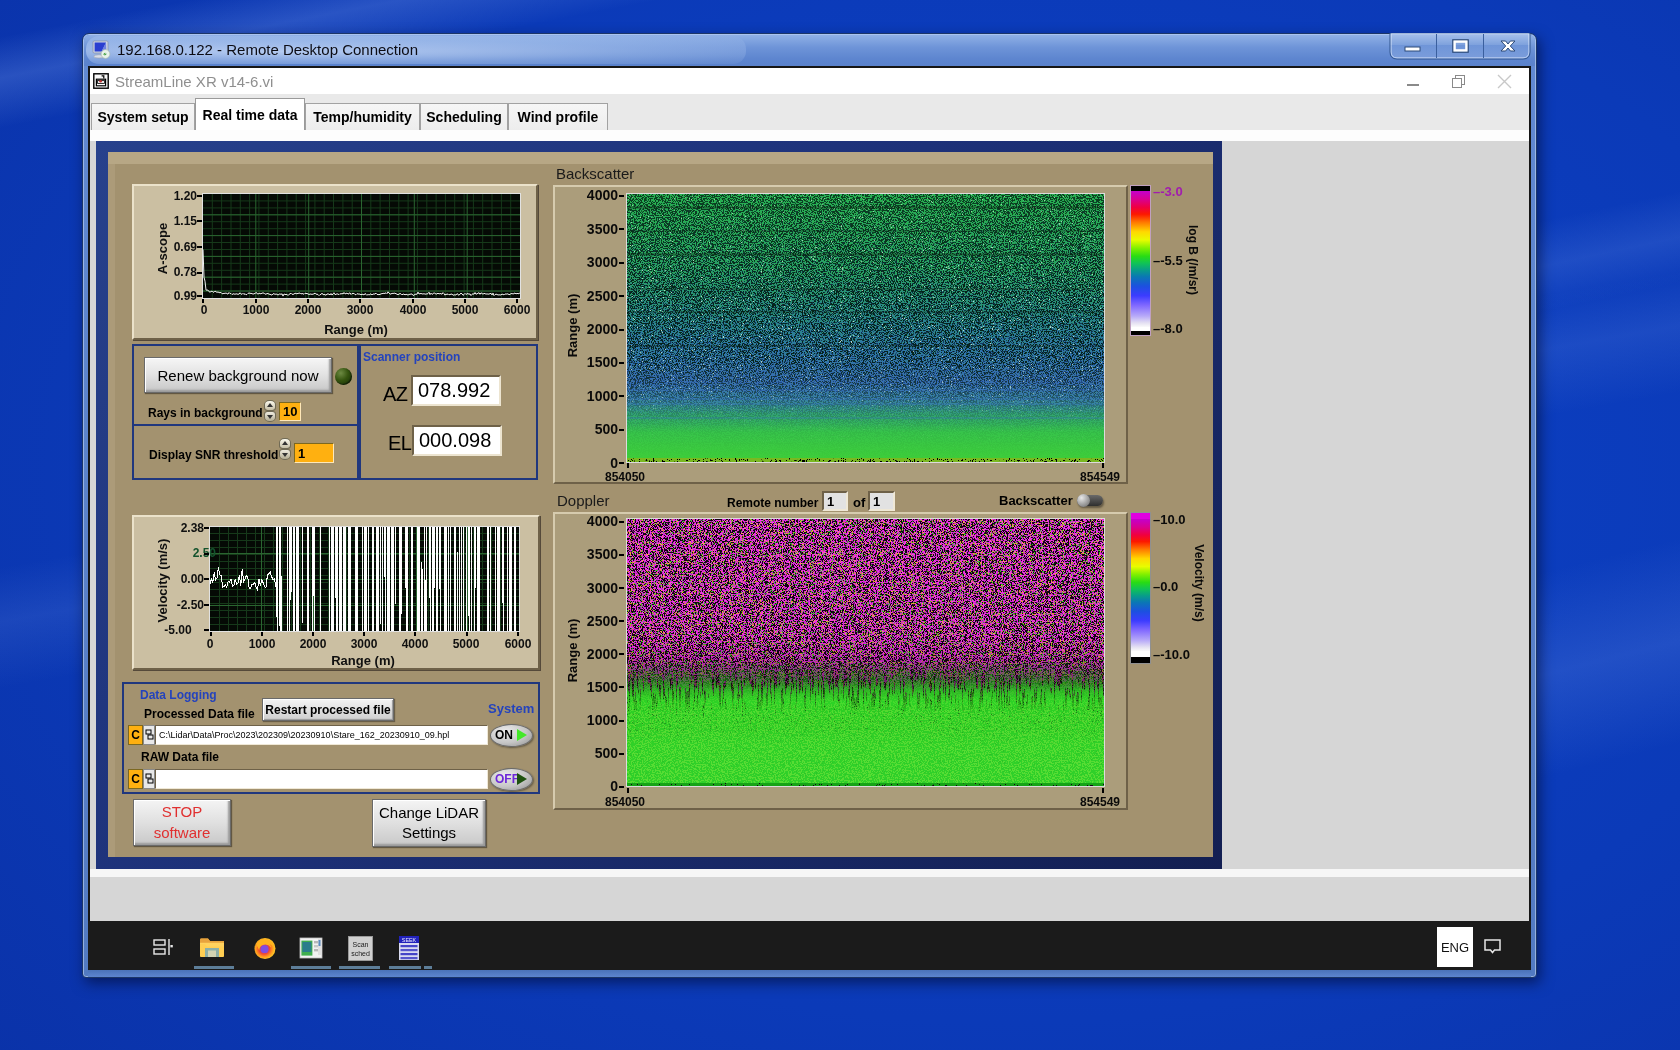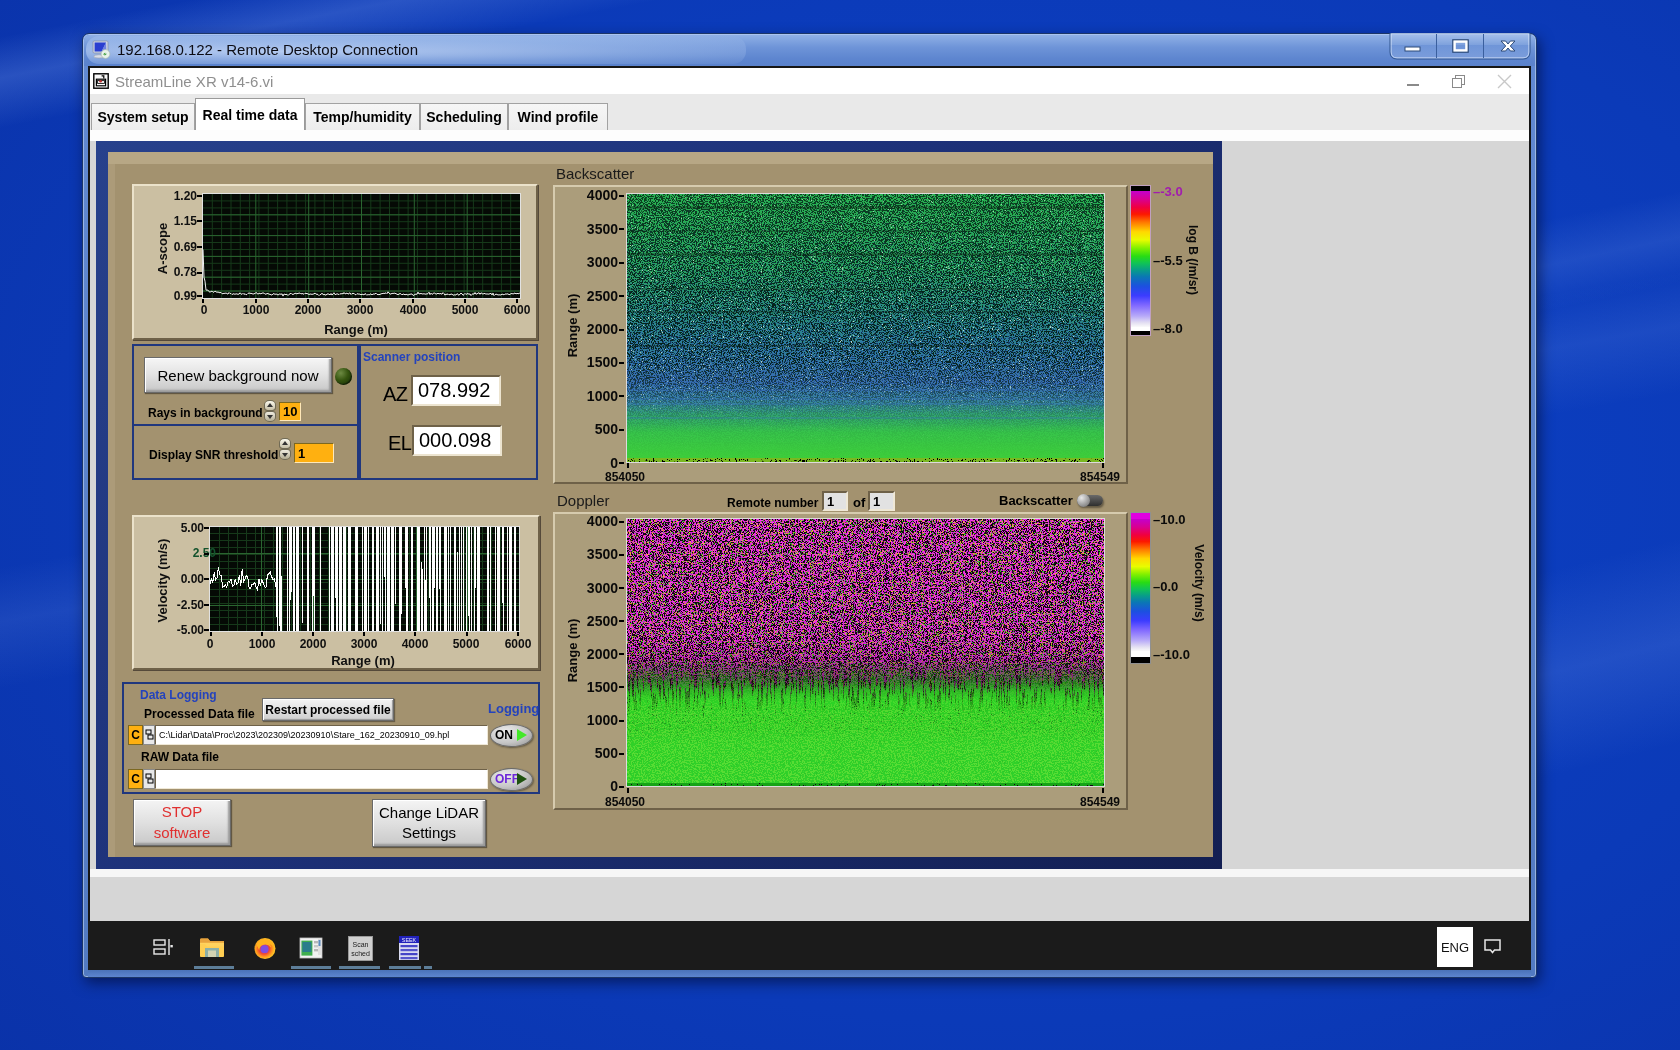--- a/index.html
+++ b/index.html
@@ -477,25 +477,25 @@
 <div style="position:absolute;left:132px;top:515px;width:408px;height:155px;background:#cbbfa2;border-top:2px solid #ebe2ca;border-left:2px solid #ebe2ca;border-bottom:2px solid #6e6148;border-right:2px solid #6e6148;box-shadow:1px 1px 0 #55493a"></div>
 <div style="position:absolute;left:209px;top:526px;width:311px;height:106px;border:1px solid #e2e2e2;background:#050a05">
     <svg width="309" height="104" style="display:block" shape-rendering="crispEdges">
 <rect width="309" height="104" fill="#050a05"></rect>
 <path d="M9.1,0V104 M18.2,0V104 M27.3,0V104 M36.4,0V104 M45.4,0V104 M54.5,0V104 M63.6,0V104 M72.7,0V104 M81.8,0V104 M90.9,0V104 M100.0,0V104 M109.1,0V104 M118.1,0V104 M127.2,0V104 M136.3,0V104 M145.4,0V104 M154.5,0V104 M163.6,0V104 M172.7,0V104 M181.8,0V104 M190.9,0V104 M199.9,0V104 M209.0,0V104 M218.1,0V104 M227.2,0V104 M236.3,0V104 M245.4,0V104 M254.5,0V104 M263.6,0V104 M272.6,0V104 M281.7,0V104 M290.8,0V104 M299.9,0V104 M0,6.9H309 M0,13.9H309 M0,20.8H309 M0,27.7H309 M0,34.7H309 M0,41.6H309 M0,48.5H309 M0,55.5H309 M0,62.4H309 M0,69.3H309 M0,76.3H309 M0,83.2H309 M0,90.1H309 M0,97.1H309" stroke="#16391a" stroke-width="1" fill="none"></path>
 <path d="M51.5,0V104 M103.0,0V104 M154.5,0V104 M206.0,0V104 M257.5,0V104 M0,26.0H309 M0,52.0H309 M0,78.0H309" stroke="#2a6530" stroke-width="1" fill="none"></path>
 <path d="M0.0,57.4 L1.4,52.1 L2.8,55.0 L4.2,45.5 L5.6,52.9 L7.0,50.9 L8.4,40.5 L9.8,47.8 L11.2,48.8 L12.6,60.0 L14.0,59.9 L15.4,58.2 L16.8,60.3 L18.2,54.3 L19.6,55.4 L21.0,51.8 L22.4,59.2 L23.8,58.6 L25.2,52.3 L26.6,57.4 L28.0,55.7 L29.4,48.3 L30.8,59.0 L32.2,41.7 L33.6,54.7 L35.0,51.7 L36.4,48.8 L37.8,50.1 L39.2,61.3 L40.6,61.0 L42.0,56.9 L43.4,57.5 L44.8,55.5 L46.2,60.2 L47.6,62.7 L49.0,51.8 L50.4,58.9 L51.8,52.6 L53.2,56.0 L54.6,60.0 L56.0,60.4 L57.4,48.1 L58.8,46.6 L60.2,45.1 L61.6,49.6 L63.0,52.6 L64.4,51.5 L65.8,60.3" stroke="#ffffff" stroke-width="1" fill="none"></path>
 <path d="M66.5,0.0V89.6 M67.5,0.0V104.0 M69.5,0.0V98.8 M70.5,0.0V104.0 M71.5,49.4V104.0 M77.5,0.0V104.0 M79.5,0.0V104.0 M80.5,0.0V73.2 M81.5,0.0V64.7 M83.5,0.0V104.0 M84.5,0.0V104.0 M86.5,0.0V104.0 M87.5,0.0V104.0 M88.5,0.0V104.0 M92.5,0.0V95.9 M97.5,0.0V104.0 M98.5,0.0V104.0 M102.5,0.0V104.0 M103.5,0.0V68.7 M104.5,0.0V104.0 M110.5,0.0V104.0 M119.5,0.0V104.0 M121.5,0.0V104.0 M122.5,0.0V104.0 M123.5,0.0V104.0 M125.5,0.0V70.9 M126.5,0.0V104.0 M127.5,0.0V104.0 M129.5,0.0V104.0 M130.5,0.0V104.0 M131.5,0.0V104.0 M133.5,0.0V104.0 M134.5,0.0V104.0 M135.5,0.0V104.0 M138.5,0.0V104.0 M139.5,0.0V104.0 M140.5,0.0V104.0 M145.5,0.0V104.0 M146.5,0.0V104.0 M147.5,0.0V104.0 M152.5,0.0V104.0 M154.5,0.0V104.0 M155.5,0.0V104.0 M156.5,0.0V104.0 M158.5,0.0V104.0 M162.5,0.0V104.0 M163.5,0.0V104.0 M166.5,0.0V104.0 M167.5,0.0V104.0 M168.5,0.0V104.0 M170.5,0.0V96.8 M172.5,0.0V104.0 M174.5,0.0V49.6 M175.5,0.0V104.0 M177.5,0.0V104.0 M178.5,0.0V104.0 M179.5,0.0V104.0 M181.5,0.0V104.0 M182.5,0.0V104.0 M183.5,0.0V104.0 M185.5,0.0V77.3 M189.5,0.0V104.0 M190.5,0.0V104.0 M191.5,0.0V86.7 M195.5,0.0V61.2 M196.5,0.0V104.0 M197.5,0.0V104.0 M201.5,0.0V104.0 M202.5,0.0V104.0 M207.5,0.0V104.0 M208.5,0.0V104.0 M209.5,0.0V104.0 M211.5,34.6V104.0 M212.5,42.0V104.0 M214.5,0.0V104.0 M215.5,53.3V104.0 M216.5,0.0V104.0 M219.5,0.0V71.3 M220.5,0.0V104.0 M222.5,0.0V104.0 M223.5,0.0V104.0 M224.5,0.0V61.4 M226.5,0.0V104.0 M227.5,0.0V104.0 M229.5,0.0V62.3 M230.5,0.0V104.0 M234.5,0.0V104.0 M235.5,0.0V104.0 M236.5,0.0V104.0 M238.5,0.0V104.0 M240.5,0.0V104.0 M244.5,0.0V104.0 M245.5,0.0V104.0 M247.5,24.6V104.0 M249.5,0.0V104.0 M251.5,0.0V104.0 M253.5,0.0V104.0 M256.5,0.0V104.0 M258.5,0.0V89.1 M259.5,0.0V104.0 M261.5,0.0V104.0 M264.5,0.0V104.0 M265.5,0.0V61.2 M267.5,0.0V104.0 M268.5,0.0V104.0 M269.5,0.0V104.0 M277.5,0.0V104.0 M278.5,0.0V104.0 M280.5,0.0V104.0 M285.5,0.0V104.0 M287.5,0.0V104.0 M288.5,0.0V104.0 M289.5,0.0V104.0 M292.5,0.0V75.8 M293.5,0.0V104.0 M297.5,0.0V104.0 M299.5,0.0V104.0 M300.5,0.0V104.0 M301.5,0.0V104.0 M304.5,0.0V104.0 M305.5,0.0V104.0" stroke="#ffffff" stroke-width="1" fill="none"></path>
 </svg>
   </div>
-<div style="position:absolute;left:152px;top:521px;width:52px;text-align:right;font:bold 12px 'Liberation Sans',sans-serif;color:#101010">5.00</div>
+<div style="position:absolute;left:152px;top:521px;width:52px;text-align:right;font:bold 12px 'Liberation Sans',sans-serif;color:#101010">2.38</div>
 <div style="position:absolute;left:164px;top:546px;width:52px;text-align:right;font:bold 12px 'Liberation Sans',sans-serif;color:#14532d">2.50</div>
 <div style="position:absolute;left:152px;top:572px;width:52px;text-align:right;font:bold 12px 'Liberation Sans',sans-serif;color:#101010">0.00</div>
 <div style="position:absolute;left:152px;top:598px;width:52px;text-align:right;font:bold 12px 'Liberation Sans',sans-serif;color:#101010">-2.50</div>
-<div style="position:absolute;left:152px;top:623px;width:52px;text-align:right;font:bold 12px 'Liberation Sans',sans-serif;color:#101010">-5.00</div>
+<div style="position:absolute;left:152px;top:623px;width:52px;text-align:center;font:bold 12px 'Liberation Sans',sans-serif;color:#101010">-5.00</div>
 <div style="position:absolute;left:204px;top:527px;width:5px;height:2px;background:#000"></div>
 <div style="position:absolute;left:204px;top:553px;width:5px;height:2px;background:#000"></div>
 <div style="position:absolute;left:204px;top:578px;width:5px;height:2px;background:#000"></div>
 <div style="position:absolute;left:204px;top:604px;width:5px;height:2px;background:#000"></div>
 <div style="position:absolute;left:204px;top:629px;width:5px;height:2px;background:#000"></div>
 <div style="position:absolute;left:170px;top:637px;width:80px;text-align:center;font:bold 12px 'Liberation Sans',sans-serif;color:#101010">0</div>
 <div style="position:absolute;left:222px;top:637px;width:80px;text-align:center;font:bold 12px 'Liberation Sans',sans-serif;color:#101010">1000</div>
 <div style="position:absolute;left:273px;top:637px;width:80px;text-align:center;font:bold 12px 'Liberation Sans',sans-serif;color:#101010">2000</div>
 <div style="position:absolute;left:324px;top:637px;width:80px;text-align:center;font:bold 12px 'Liberation Sans',sans-serif;color:#101010">3000</div>
 <div style="position:absolute;left:375px;top:637px;width:80px;text-align:center;font:bold 12px 'Liberation Sans',sans-serif;color:#101010">4000</div>
@@ -509,21 +509,21 @@
 <div style="position:absolute;left:466px;top:632px;width:2px;height:4px;background:#000"></div>
 <div style="position:absolute;left:517px;top:632px;width:2px;height:4px;background:#000"></div>
 <div class="lab" style="position:absolute;left:293px;top:653px;width:140px;text-align:center;font:bold 13px 'Liberation Sans',sans-serif;color:#101010">Range (m)</div>
 <div style="position:absolute;left:150px;top:530px;width:26px;height:100px;display:flex;align-items:center;justify-content:center">
     <div style="transform:rotate(-90deg);font:bold 13px 'Liberation Sans',sans-serif;color:#101010;white-space:nowrap">Velocity (m/s)</div>
   </div>
 <div style="position:absolute;left:122px;top:682px;width:418px;height:112px;border:2px solid #20377e"></div>
 <div class="lab" style="position:absolute;left:140px;top:688px;font:bold 12px 'Liberation Sans',sans-serif;color:#2443bc">Data Logging</div>
 <div class="lab" style="position:absolute;left:144px;top:707px;font:bold 12px 'Liberation Sans',sans-serif;color:#000">Processed Data file</div>
 <div style="position:absolute;left:262px;top:698px;width:132px;height:23px;background:linear-gradient(180deg,#f4f4f4 0%,#e2e2e2 50%,#cecece 100%);border:1px solid #6a6a6a;box-shadow:inset 1px 1px 0 #fff,inset -1px -1px 1px #9a9a9a,1px 1px 1px rgba(0,0,0,0.35);display:flex;align-items:center;justify-content:center;font:bold 12px 'Liberation Sans',sans-serif;color:#000;white-space:nowrap">Restart processed file</div>
-<div class="lab" style="position:absolute;left:488px;top:701px;font:bold 13px 'Liberation Sans',sans-serif;color:#2443bc">Logging</div>
+<div class="lab" style="position:absolute;left:488px;top:701px;font:bold 13px 'Liberation Sans',sans-serif;color:#2443bc">System</div>
 <div style="position:absolute;left:128px;top:725px;width:15px;height:20px;background:#ffb010;border:1px solid #7c6820;font:bold 12px 'Liberation Sans',sans-serif;display:flex;align-items:center;justify-content:center;color:#000">C</div>
 <div style="position:absolute;left:143px;top:725px;width:12px;height:20px;background:#e8e8e8;border:1px solid #8a8a8a"><svg width="10" height="18" viewBox="0 0 10 18">
       <rect x="2" y="4" width="5" height="4" fill="none" stroke="#000" stroke-width="1"></rect>
       <rect x="4" y="9" width="5" height="4" fill="none" stroke="#000" stroke-width="1"></rect>
     </svg></div>
 <div style="position:absolute;left:155px;top:725px;width:333px;height:20px;background:#fff;border-top:1px solid #6e6148;border-left:1px solid #6e6148;border-bottom:1px solid #efe8d6;border-right:1px solid #efe8d6;font:9px 'Liberation Sans',sans-serif;color:#000;display:flex;align-items:center;padding-left:3px;overflow:hidden;white-space:nowrap">C:\Lidar\Data\Proc\2023\202309\20230910\Stare_162_20230910_09.hpl</div>
 <div class="lab" style="position:absolute;left:141px;top:750px;font:bold 12px 'Liberation Sans',sans-serif;color:#000">RAW Data file</div>
 <div style="position:absolute;left:128px;top:769px;width:15px;height:20px;background:#ffb010;border:1px solid #7c6820;font:bold 12px 'Liberation Sans',sans-serif;display:flex;align-items:center;justify-content:center;color:#000">C</div>
 <div style="position:absolute;left:143px;top:769px;width:12px;height:20px;background:#e8e8e8;border:1px solid #8a8a8a"><svg width="10" height="18" viewBox="0 0 10 18">
       <rect x="2" y="4" width="5" height="4" fill="none" stroke="#000" stroke-width="1"></rect>

